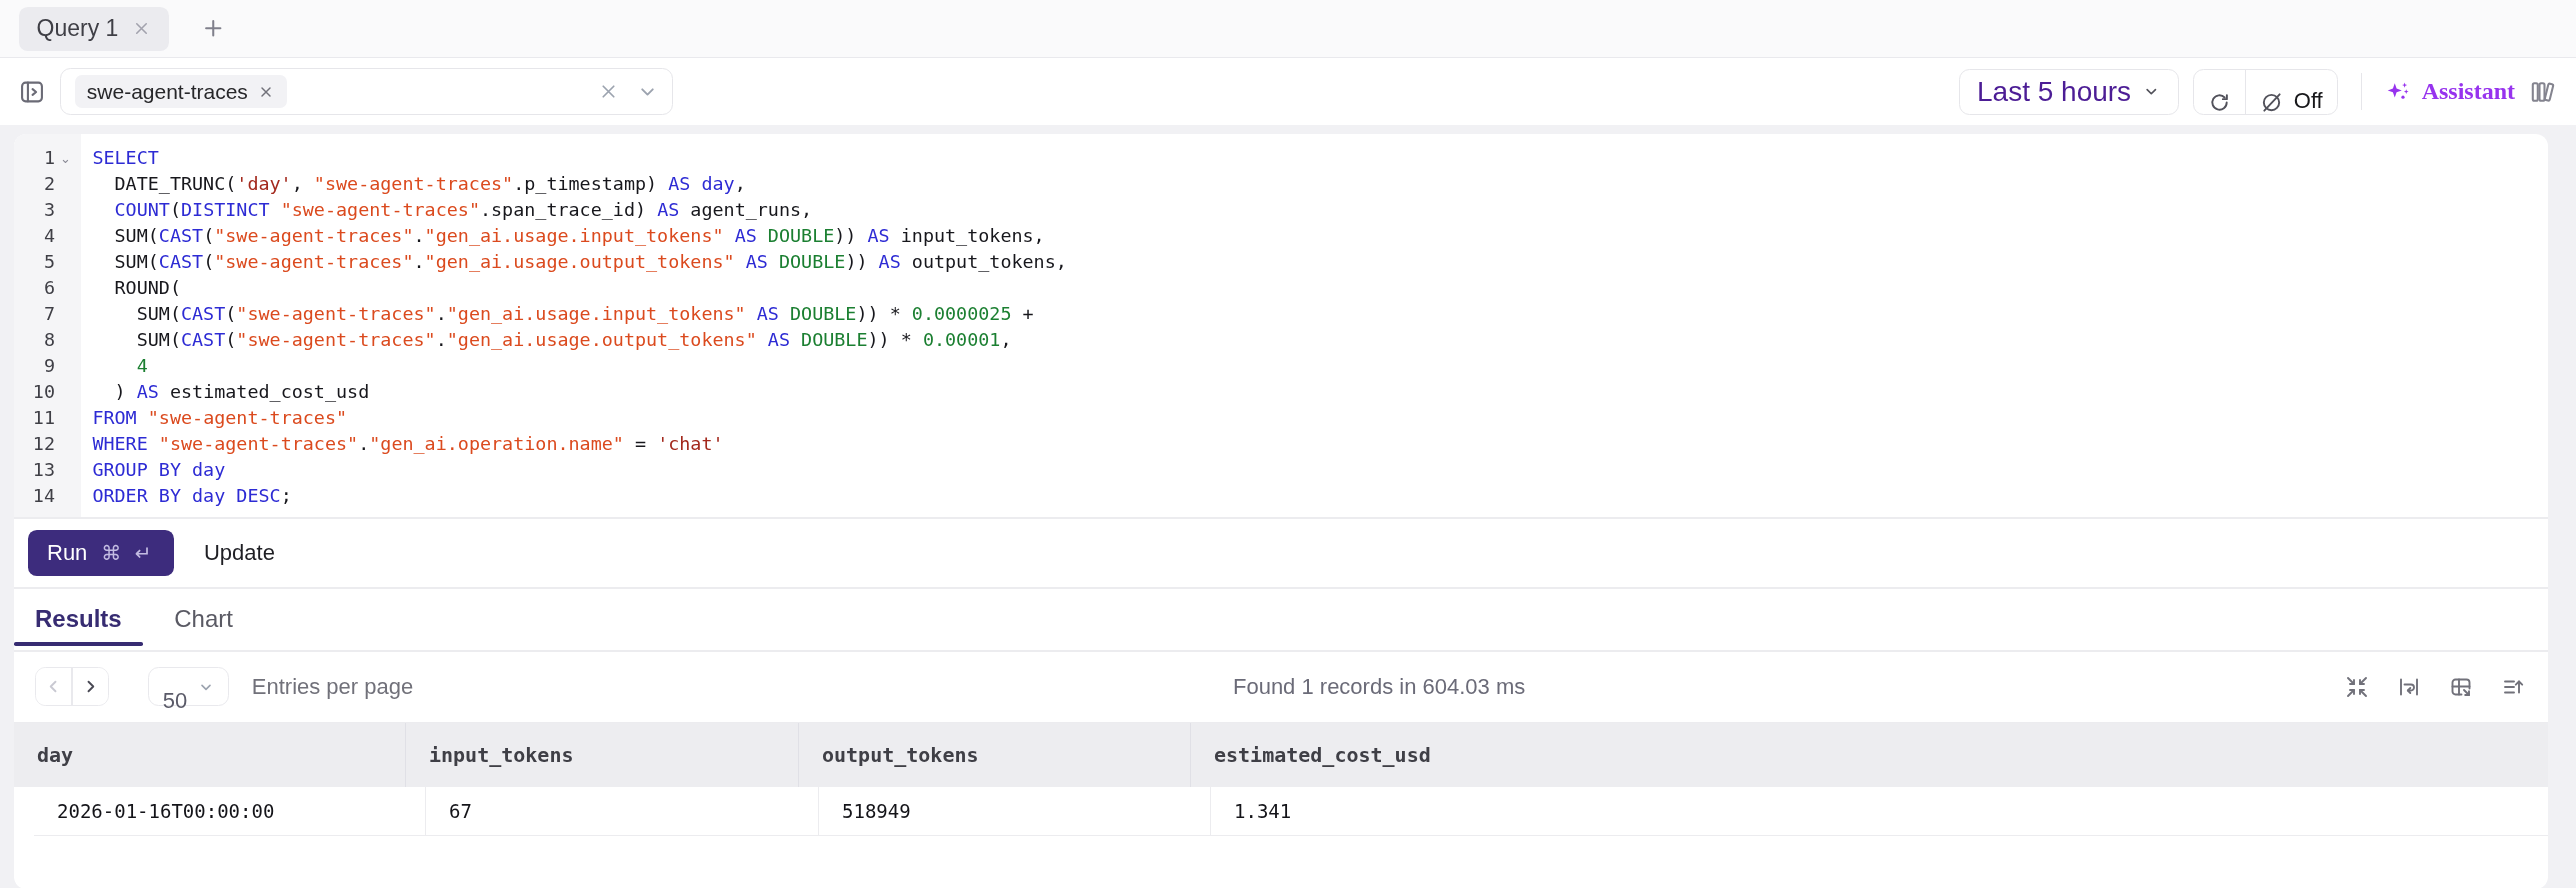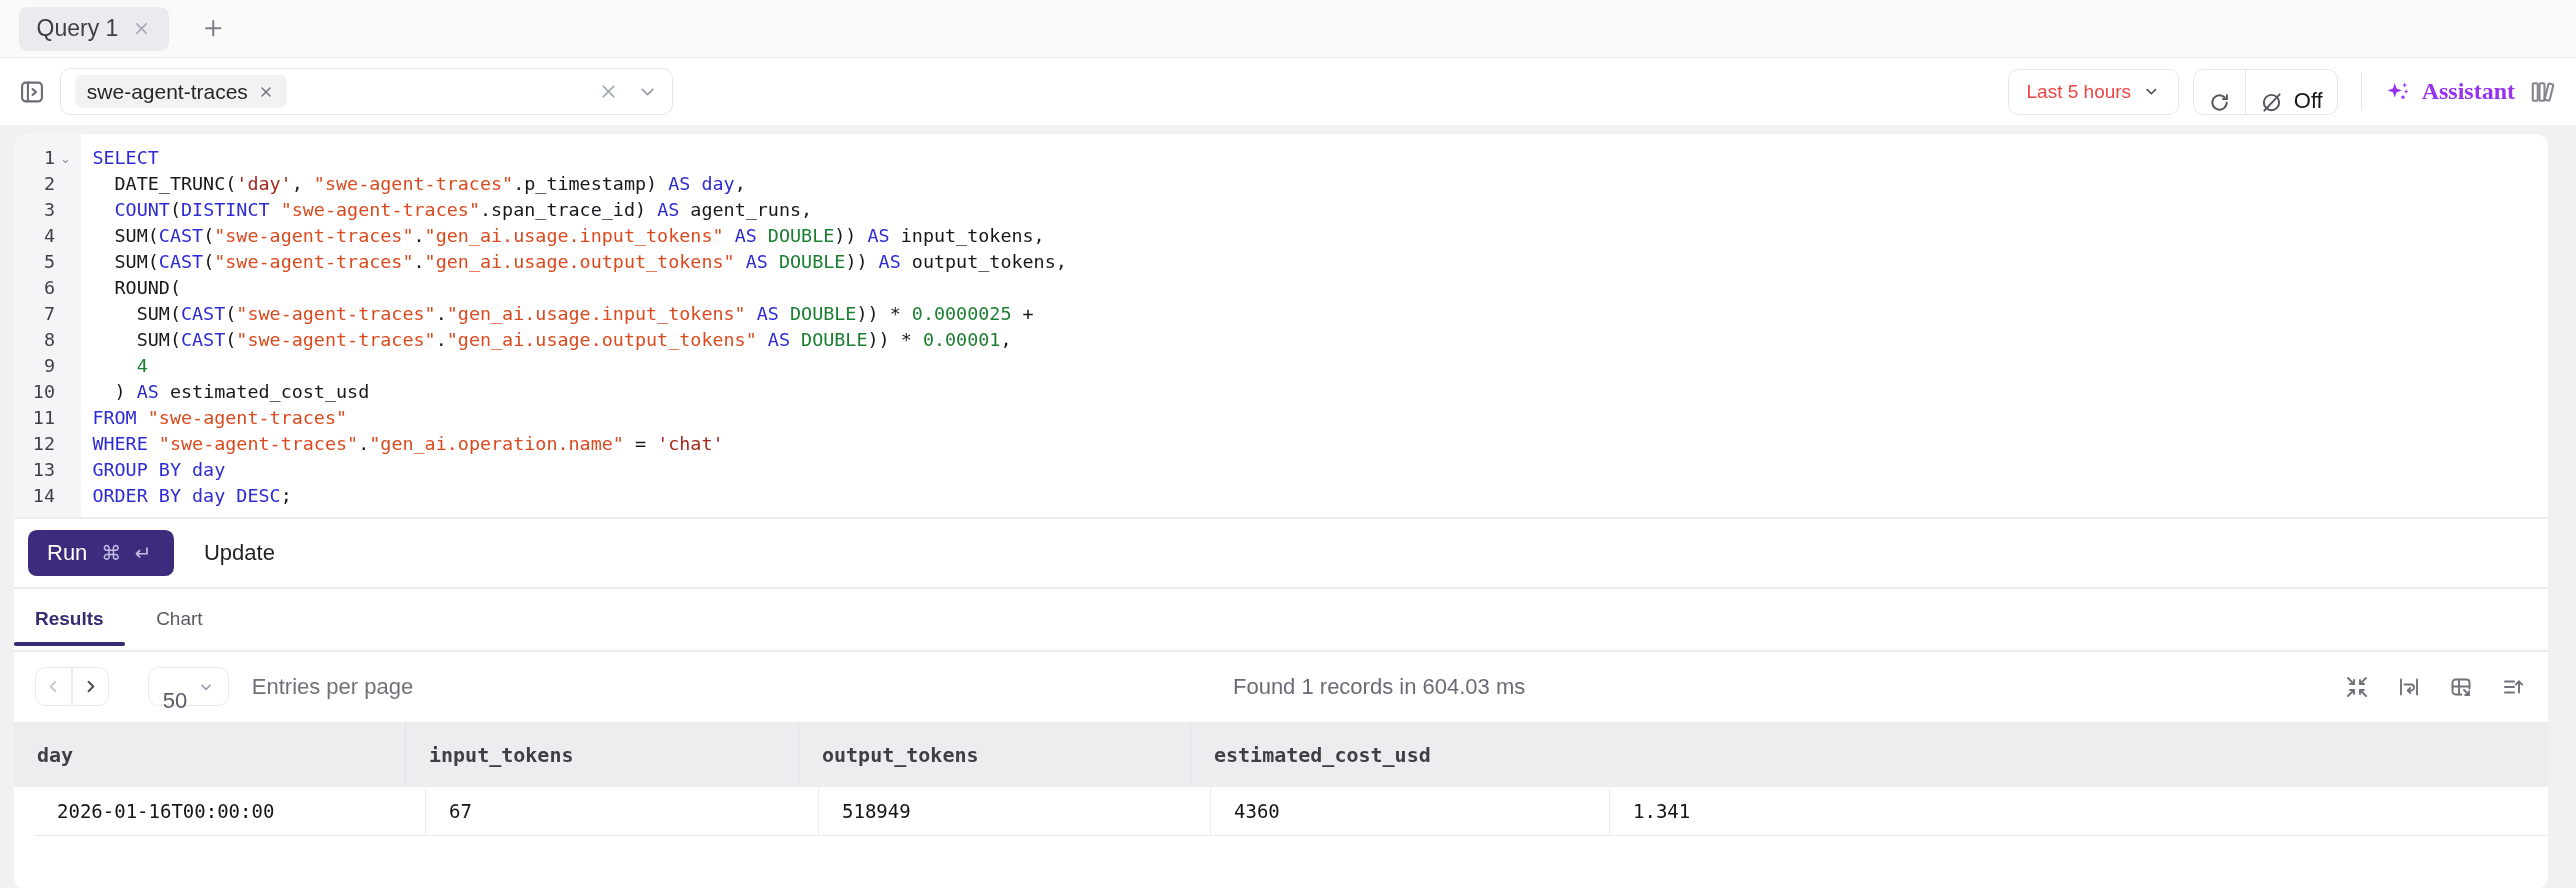--- a/index.html
+++ b/index.html
@@ -15,21 +15,21 @@
 
   
   .toolbar { height:67px; background:#FFFFFF; display:flex; align-items:center; padding:0 21px 0 17.5px; }
   .iconbtn { background:none; border:none; cursor:pointer; display:flex; align-items:center; }
   .src-select { margin-left:14px; width:613px; height:47px; border:1.8px solid #E6E6EA; border-radius:10.5px; display:flex; align-items:center; padding:0 14px; background:#fff; cursor:pointer; }
   .chip { height:33px; background:#F2F2F5; border-radius:7px; display:flex; align-items:center; padding:0 12.3px; gap:10.5px; }
   .chip .chip-label { font-size:21px; color:#27272A; }
   .src-right { margin-left:auto; display:flex; align-items:center; gap:17.5px; }
   .right-cluster { margin-left:auto; display:flex; align-items:center; gap:14px; }
   .timerange { height:46px; border:1.8px solid #E6E6EA; border-radius:10.5px; background:#fff; display:flex; align-items:center; padding:0 17.5px; gap:12.3px; cursor:pointer; }
-  .timerange .label { font-size:19px; color:#ef4444; }
+  .timerange .label { font-size:28px; color:#4c1d95; }
   .btn-group { height:46px; border:1.8px solid #E6E6EA; border-radius:10.5px; display:flex; align-items:stretch; overflow:hidden; background:#fff; }
   .btn-group .seg { display:flex; align-items:flex-end; padding:0 14px; gap:10.5px; background:none; border:none; cursor:pointer; }
   .btn-group .sep { width:1.8px; background:#E6E6EA; }
   .btn-group .off-label { font-size:22px; color:#18181B; }
   .vdiv { width:1.8px; height:37px; background:#E6E6EA; margin:0 8.8px; }
   .assistant { display:flex; align-items:center; gap:10.5px; background:none; border:none; cursor:pointer;font-family:Liberation Serif, serif; }
   .assistant .label { font-size:24px; font-weight:600; color:var(--assistant,#9733EE); }
 
   
   .panel { margin:8.8px 28px 0 14px; background:#fff; border-radius:12.3px; min-height:755px; overflow:hidden; }
@@ -49,21 +49,21 @@
   .tk-pl { color:var(--code,#17171C); }
 
   
   .run-row { height:68px; display:flex; align-items:center; padding-left:14px; gap:30px; }
   .run-btn { height:46px; background:var(--accent,#3D2C7D); border:none; border-radius:8.8px; color:#fff; display:flex; align-items:center; padding:0 19px; gap:14px; font-size:22px; font-weight:500; cursor:pointer; font-family:inherit; }
   .run-btn .kbd { font-size:20px; color:#C3BCE2; font-family:"DejaVu Sans",sans-serif; letter-spacing:3.5px; }
   .update-btn { background:none; border:none; font-size:22px; color:#1F1F24; cursor:pointer; font-family:inherit; }
 
   
   .rtabs { height:61px; display:flex; align-items:stretch; }
-  .rtab { display:flex; align-items:center; padding:0 21px; font-size:19px; cursor:pointer; position:relative; color:#5A5A64; font-weight:500; }
+  .rtab { display:flex; align-items:center; padding:0 21px; font-size:24px; cursor:pointer; position:relative; color:#5A5A64; font-weight:500; }
   .rtab.active { color:var(--accent2,#372C72); font-weight:700; }
   .rtab.active::after { content:""; position:absolute; left:0; right:0; bottom:3.5px; height:4.4px; background:var(--accent2,#372C72); border-radius:1.8px; }
   .rtab + .rtab { margin-left:10.5px; }
 
   
   .pagrow { height:70px; display:flex; align-items:center; padding:0 23px 0 21px; }
   .pager { height:39px; border:1.8px solid #E9E9ED; border-radius:10.5px; display:flex; overflow:hidden; }
   .pager button { width:35px; background:#fff; border:none; display:flex; align-items:center; justify-content:center; cursor:pointer; }
   .pager .psep { width:1.8px; background:#E9E9ED; }
   .size-select { margin-left:39px; height:39px; border:1.8px solid #E9E9ED; border-radius:10.5px; display:flex; align-items:center; padding:0 14px; gap:10.5px; cursor:pointer; background:#fff; }
@@ -369,19 +369,18 @@
       <div class="th">day</div>
       <div class="th">input_tokens</div>
       <div class="th">output_tokens</div>
       <div class="th">estimated_cost_usd</div>
     </div>
   <div id="tbl-body">
       <div class="tbl-row">
         <div class="td">2026-01-16T00:00:00</div>
         <div class="td">67</div>
         <div class="td">518949</div>
-        <div class="td">4360</div>
         <div class="td">1.341</div>
       </div>
     </div>
 
 </div>
 
 
 </body></html>

